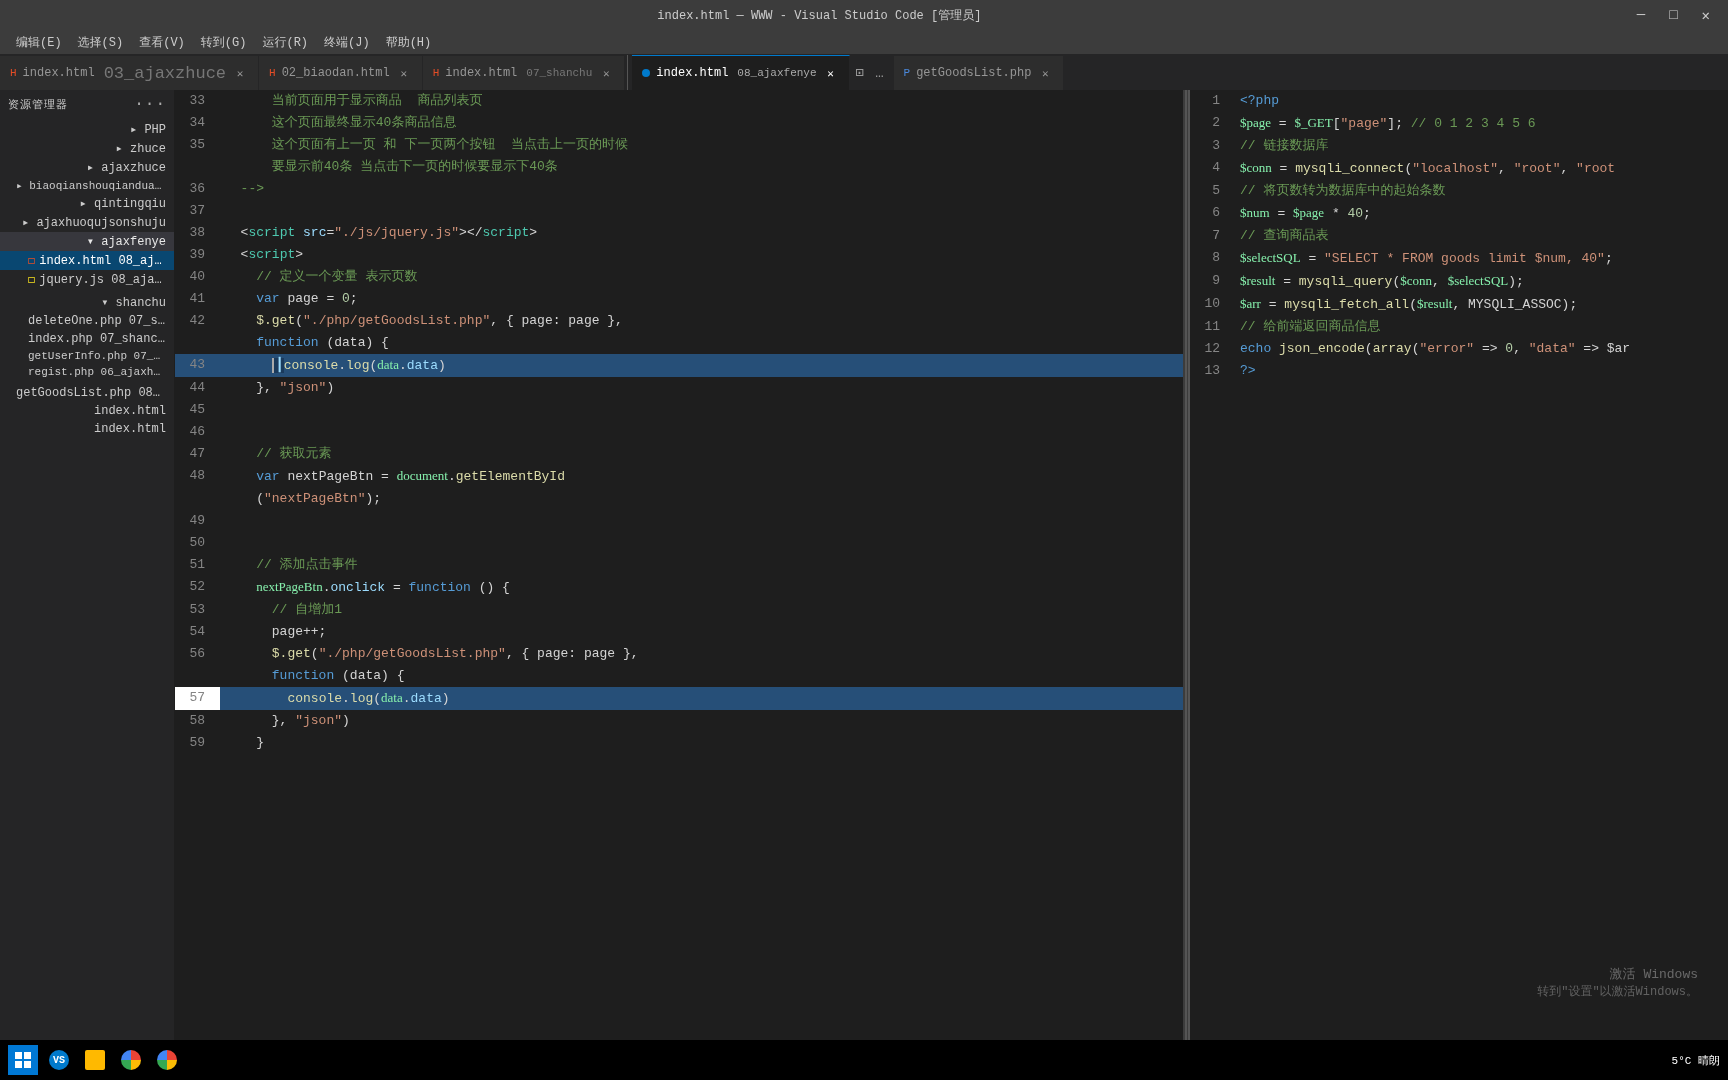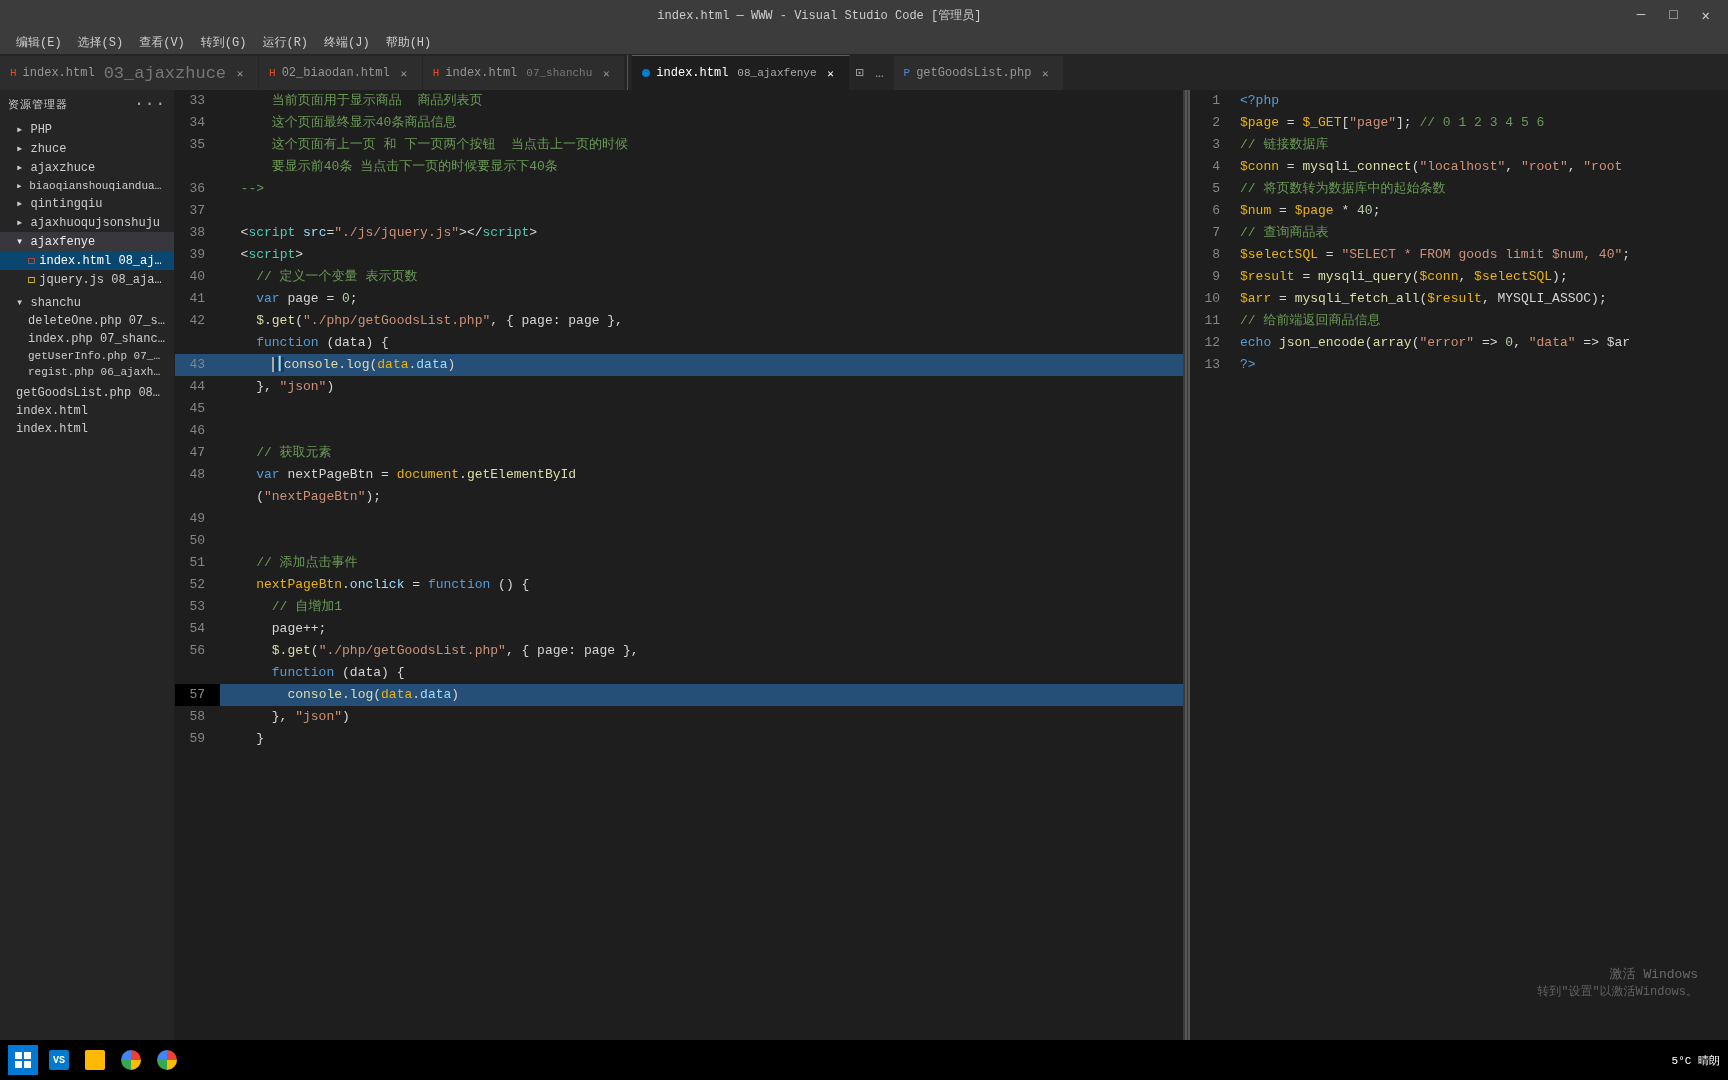--- a/index.html
+++ b/index.html
@@ -131,20 +131,21 @@
       padding: 2px 0;
     }
     .sidebar-item {
       padding: 2px 8px 2px 16px;
       color: #cccccc;
       font-size: 12px;
       cursor: pointer;
       white-space: nowrap;
       overflow: hidden;
       text-overflow: ellipsis;
+      text-align: right;
     }
     .sidebar-item.active { background: #37373d; }
     .sidebar-item.selected { background: #094771; color: #fff; }
 
     
     .editor-area {
       display: flex;
       flex: 1;
       overflow: hidden;
     }
@@ -197,21 +198,21 @@
       border-left: 2px solid #555;
       flex-shrink: 0;
     }
 
     
     .kw { color: #569cd6; }
     .str { color: #ce9178; }
     .num { color: #b5cea8; }
     .comment { color: #6a9955; }
     .fn { color: #dcdcaa; }
-    .var-color { color: #eab308; }
+    .var-color { color: #86efac; font-family: Liberation Serif, serif; }
     .prop { color: #9cdcfe; }
     .punct { color: #d4d4d4; }
     .tag { color: #4ec9b0; }
     .attr { color: #9cdcfe; }
     .php-tag { color: #569cd6; }
 
     
     .status-bar {
       height: 25px;
       background: #007acc;
@@ -485,21 +486,21 @@
           <tr>
             <td class="line-num">56</td>
             <td class="line-content">      <span class="fn">$.get</span>(<span class="str">"./php/getGoodsList.php"</span>, { page: page },</td>
           </tr>
           <tr>
             <td class="line-num"></td>
             <td class="line-content">      <span class="kw">function</span> (data) {</td>
           </tr>
 
           <tr class="line-highlighted">
-            <td class="line-num" style="background:#000000;color:#858585;">57</td>
+            <td class="line-num" style="background:#ffffff;color:#858585;">57</td>
             <td class="line-content">        <span class="fn">console</span>.<span class="fn">log</span>(<span class="var-color">data</span>.<span class="prop">data</span>)</td>
           </tr>
 
           <tr>
             <td class="line-num">58</td>
             <td class="line-content">      }, <span class="str">"json"</span>)</td>
           </tr>
 
           <tr>
             <td class="line-num">59</td>
@@ -609,21 +610,21 @@
   <div style="display:flex;align-items:center;gap:6px;margin-right:auto;">
     <div style="width:30px;height:30px;background:#0078d4;display:flex;align-items:center;justify-content:center;cursor:pointer;">
       <svg width="16" height="16" viewBox="0 0 16 16" fill="white">
           <rect x="0" y="0" width="7" height="7"></rect>
           <rect x="9" y="0" width="7" height="7"></rect>
           <rect x="0" y="9" width="7" height="7"></rect>
           <rect x="9" y="9" width="7" height="7"></rect>
         </svg>
     </div>
     <div style="width:30px;height:30px;display:flex;align-items:center;justify-content:center;cursor:pointer;">
-      <div style="width:20px;height:20px;background:#007acc;border-radius:2px;display:flex;align-items:center;justify-content:center;font-size:10px;color:white;font-weight:bold;">VS</div>
+      <div style="width:20px;height:20px;background:#007acc;border-radius:10px;display:flex;align-items:center;justify-content:center;font-size:10px;color:white;font-weight:bold;">VS</div>
     </div>
     <div style="width:30px;height:30px;display:flex;align-items:center;justify-content:center;cursor:pointer;">
       <div style="width:20px;height:20px;background:#ffb900;border-radius:2px;"></div>
     </div>
     <div style="width:30px;height:30px;display:flex;align-items:center;justify-content:center;cursor:pointer;">
       <div style="width:20px;height:20px;border-radius:50%;background:conic-gradient(#ea4335 0deg 90deg, #fbbc05 90deg 180deg, #34a853 180deg 270deg, #4285f4 270deg 360deg);"></div>
     </div>
     <div style="width:30px;height:30px;display:flex;align-items:center;justify-content:center;cursor:pointer;">
       <div style="width:20px;height:20px;border-radius:50%;background:conic-gradient(#ea4335 0deg 90deg, #fbbc05 90deg 180deg, #34a853 180deg 270deg, #4285f4 270deg 360deg);"></div>
     </div>

